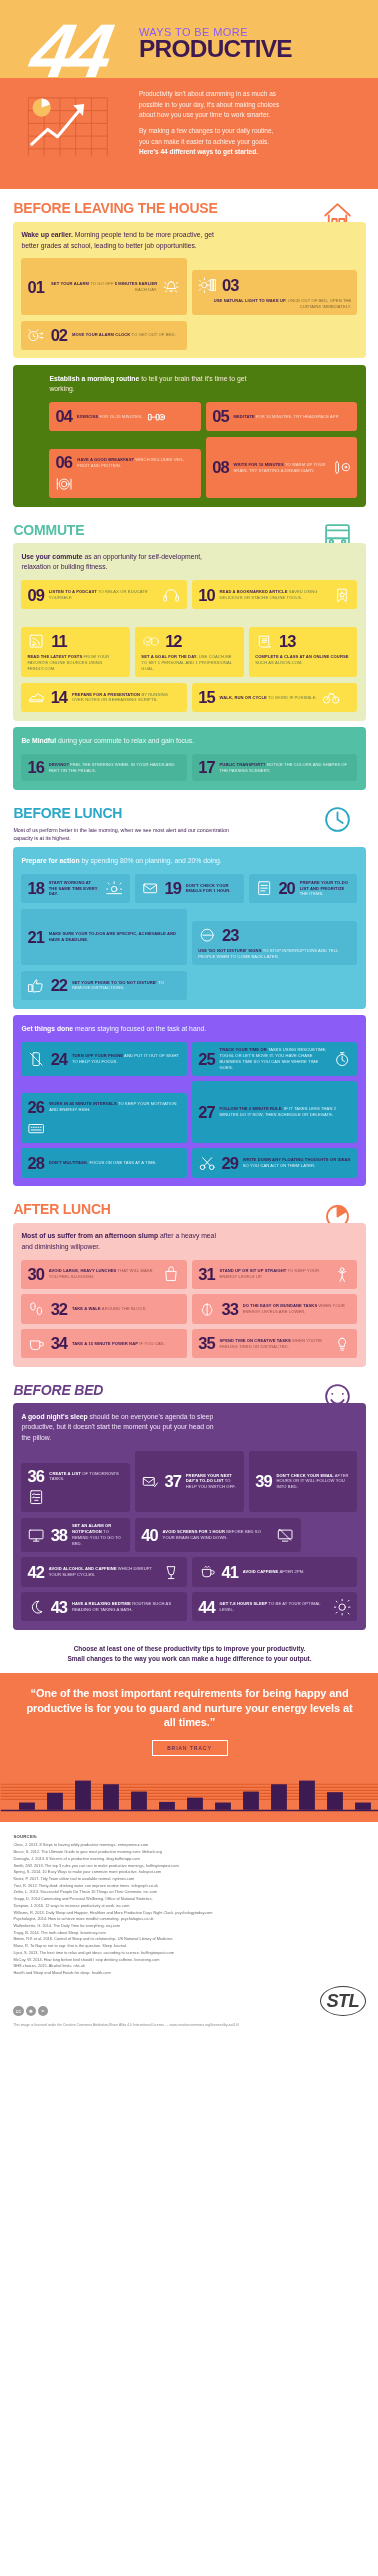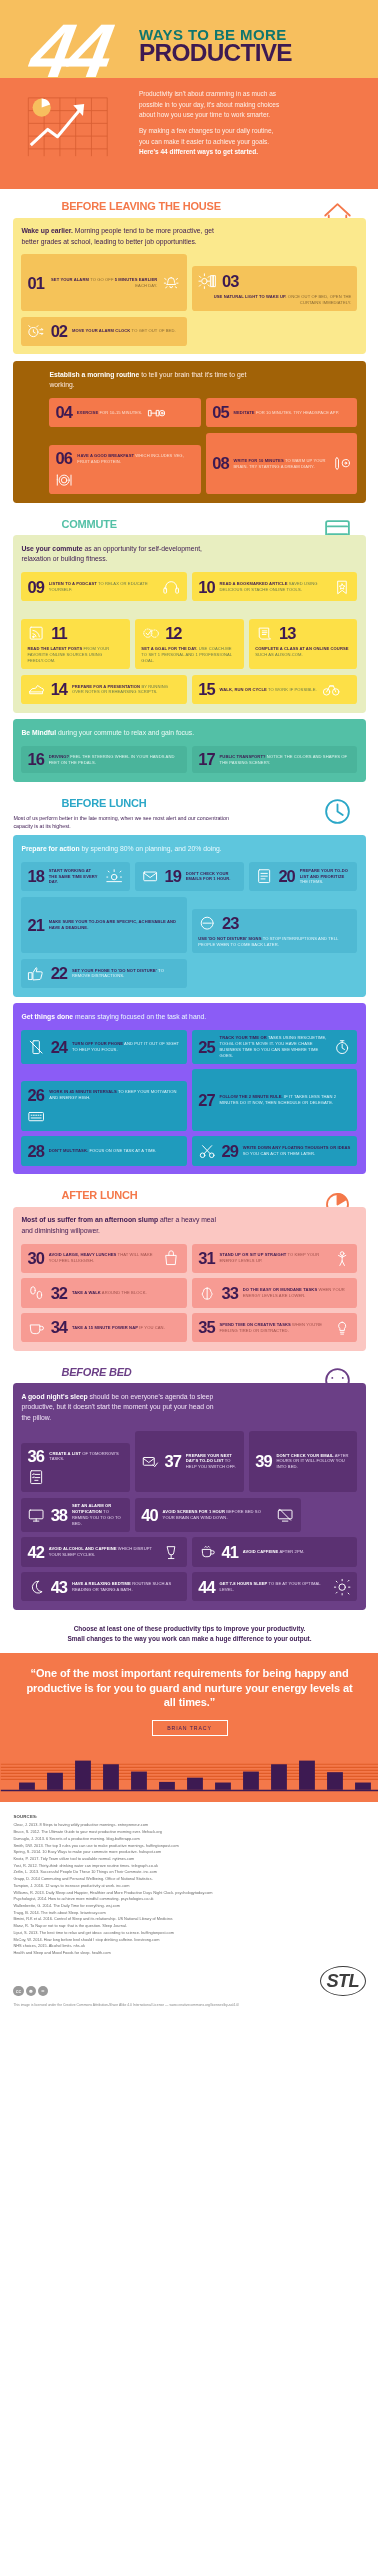--- a/index.html
+++ b/index.html
@@ -18,40 +18,40 @@
   .hero-bot { background: #f4784a; height: 111px; position: relative; }
   .hero-num {
     position: absolute; left: 32px; top: 21px;
     font-size: 76px; line-height: .78; font-weight: bold;
     color: #ffffff; font-style: italic; letter-spacing: -4.3px;
     transform: skewX(-10deg);
     z-index: 5;
   }
   .hero-titles { position: absolute; left: 139px; top: 27px; z-index: 6; }
   .hero-kicker {
-    font-size: 15px; color: #0f766e; letter-spacing: 0.4px; line-height: 1; font-weight: bold;
+    font-size: 11px; color: #8b5cf6; letter-spacing: 0.4px; line-height: 1;
   }
   .hero-title {
     font-size: 24.4px; font-weight: bold; color: #3d1a52;
     letter-spacing: -0.7px; line-height: .96; margin-top: -1.2px;
   }
   .hero-body {
     position: absolute; left: 139px; top: 11px; width: 226px;
     color: #fdf0e8; font-size: 6.5px; line-height: 1.62;
   }
   .hero-body .strong { font-weight: bold; color: #ffffff; }
   .hero-chart {
     position: absolute; left: 23px; top: 14.7px; width: 92px; height: 68px;
   }
 
   
   .section { padding: 11px 13.4px 3.7px 13.4px; position: relative; }
   .sec-title {
-    font-size: 11px; font-weight: bold; letter-spacing: -0.2px;
-    margin-bottom: 5.5px; text-transform: uppercase; margin-left: 48px;
+    font-size: 14px; font-weight: bold; letter-spacing: -0.2px;
+    margin-bottom: 5.5px; text-transform: uppercase;
   }
   .band { border-radius: 3.7px; padding: 8.6px 8px; position: relative; }
   .band + .band { margin-top: 6.7px; }
   .lede { font-size: 6.8px; line-height: 1.55; max-width: 202px; position: relative; z-index: 3; }
   .lede b { font-weight: bold; }
   .grid { display: flex; flex-wrap: wrap; gap: 5.5px; margin-top: 7.3px; position: relative; z-index: 3; }
   .card {
     border-radius: 3.1px; padding: 5.5px 6.1px;
     display: flex; align-items: center; gap: 4.9px;
     position: relative; overflow: hidden;
@@ -64,21 +64,21 @@
   }
   .txt { font-size: 4.1px; line-height: 1.42; letter-spacing: 0.1px; text-transform: uppercase; }
   .txt b { font-weight: bold; color: #3d1a52; }
   .ico { flex: 0 0 auto; display: flex; align-items: center; justify-content: center; }
   .ico svg { display: block; }
   .card.stack { flex-direction: column; align-items: flex-start; gap: 3.7px; margin-top: 12px; }
   .card.stack .toprow { display: flex; align-items: center; gap: 5.5px; }
   .s1-band1 { background: #fbe98d; }
   .s1-band1 .card { background: #f5c359; text-align: right; }
   .s1-band1 .txt { color: #8a6a34; }
-  .s1-band2 { background: #a16207; padding-left: 36px; }
+  .s1-band2 { background: #4d7c0f; padding-left: 36px; }
   .s1-band2 .lede { color: #fdeadf; }
   .s1-band2 .lede b { color: #ffffff; }
   .s1-band2 .card { background: #f4784a; }
   .s1-band2 .txt { color: #fbddcd; }
   .s1-band2 .txt b { color: #3d1a52; }
 
   .s2-band1 { background: #e8eec0; }
   .s2-band1 .card { background: #fde047; }
   .s2-band1 .txt { color: #6a7a4a; }
   .s2-band2 { background: #53c0a6; }

